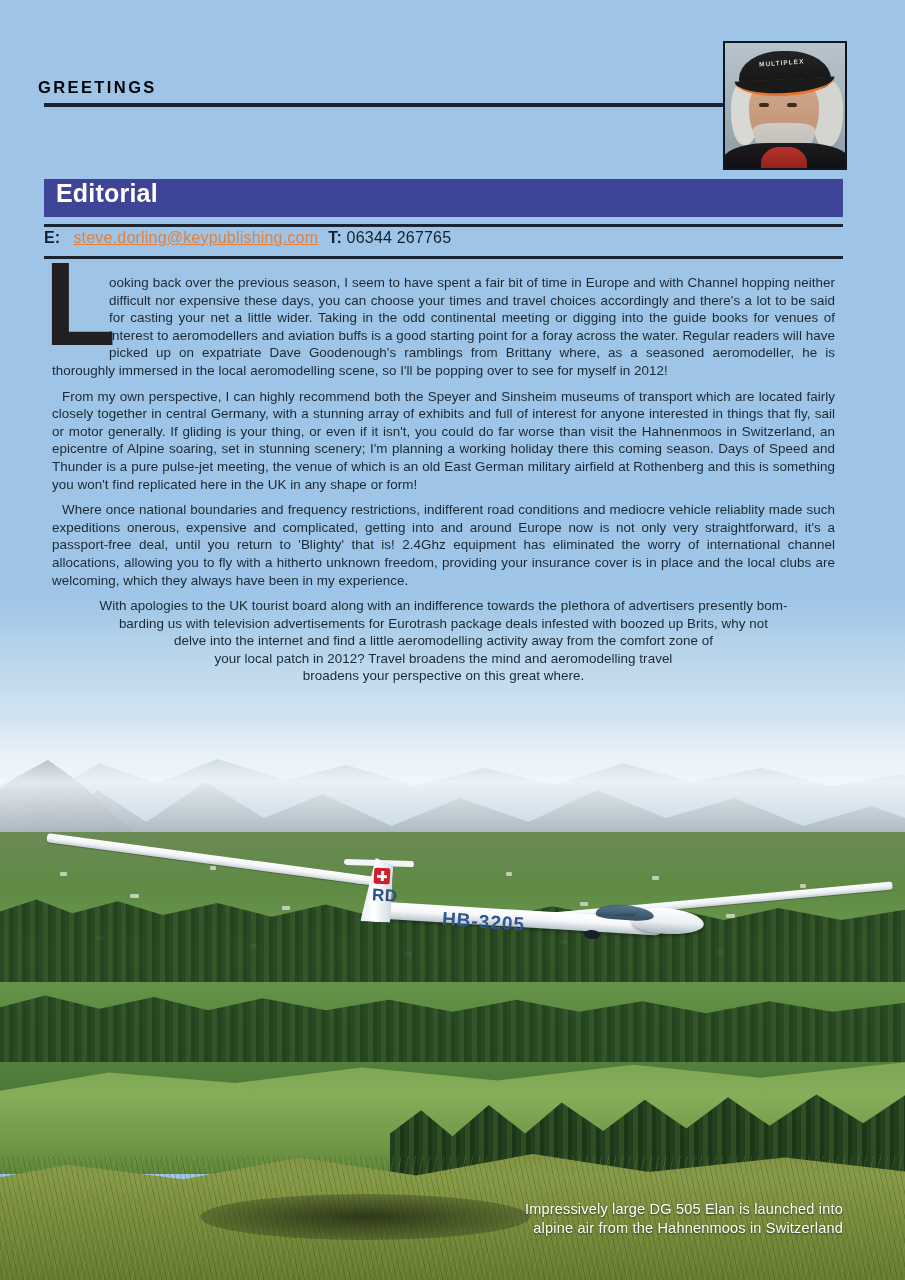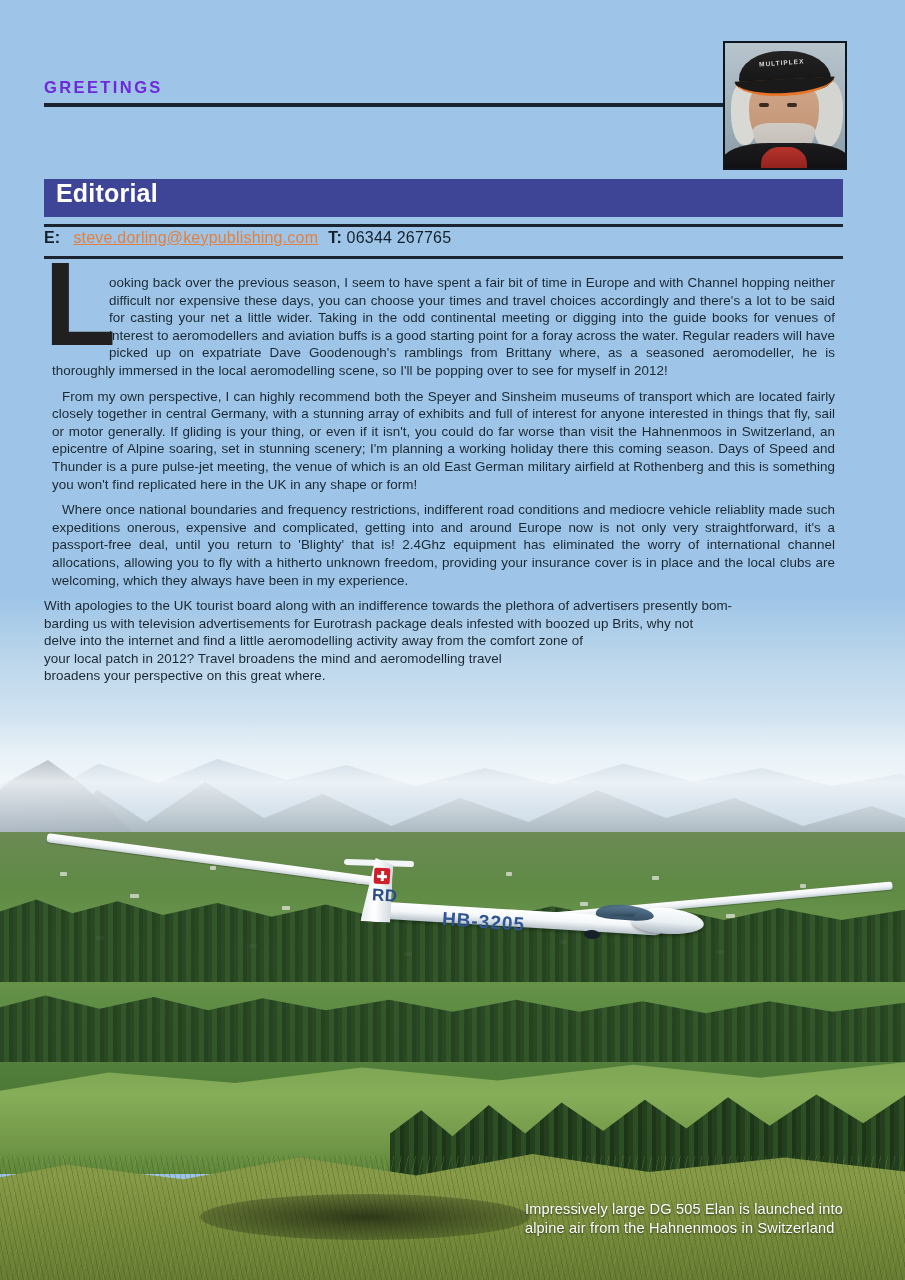--- a/index.html
+++ b/index.html
@@ -193,35 +193,36 @@
   .wheel {
     position: absolute; left: 540px; top: 72px; width: 16px; height: 9px;
     background: #17202a; border-radius: 50%; transform: rotate(4deg);
   }
 
   
   .caption {
     position: absolute;
     right: 62px;
     bottom: 42px;
+    text-align: right;
     color: #ffffff;
     font-size: 14.5px;
     line-height: 19px;
     letter-spacing: .2px;
     text-shadow: 0 1px 2px rgba(0,0,0,.65);
     z-index: 6;
   }
 
   
   .content { position: absolute; left: 0; top: 0; width: 905px; z-index: 5; }
 
   .greetings {
-    position: absolute; left: 44px; top: 78px;
+    position: absolute; left: 38px; top: 78px;
     font-size: 16.5px; font-weight: bold; letter-spacing: 2.4px;
-    color: #6d28d9;
+    color: #000000;
   }
   .rule-greetings {
     position: absolute; left: 44px; top: 103px; width: 679px; height: 4px;
     background: #1b2230;
   }
   .portrait {
     position: absolute; left: 723px; top: 41px; width: 120px; height: 125px;
     background: #cfd6da;
     border: 2px solid #0f1620;
     overflow: hidden;
@@ -310,21 +311,21 @@
   }
   .dropcap i {
     position: absolute; left: 0; top: -6px;
     font-style: normal;
     font-size: 118px; font-weight: bold; line-height: 84px;
     color: #221f20;
     font-family: "Liberation Sans", sans-serif;
   }
   .para { margin: 8px; text-indent: 10px; }
   .para.first { text-indent: 0; }
-  .taper { text-align: left; margin: 0; }
+  .taper { text-align: center; margin: 0; }
   .taper .tl { display: block; }
 </style>
 </head>
 <body>
 
 <div class="page">
 
   <div class="photo">
     <div class="photo-sky"></div>
     <div class="ridge-far"></div>

